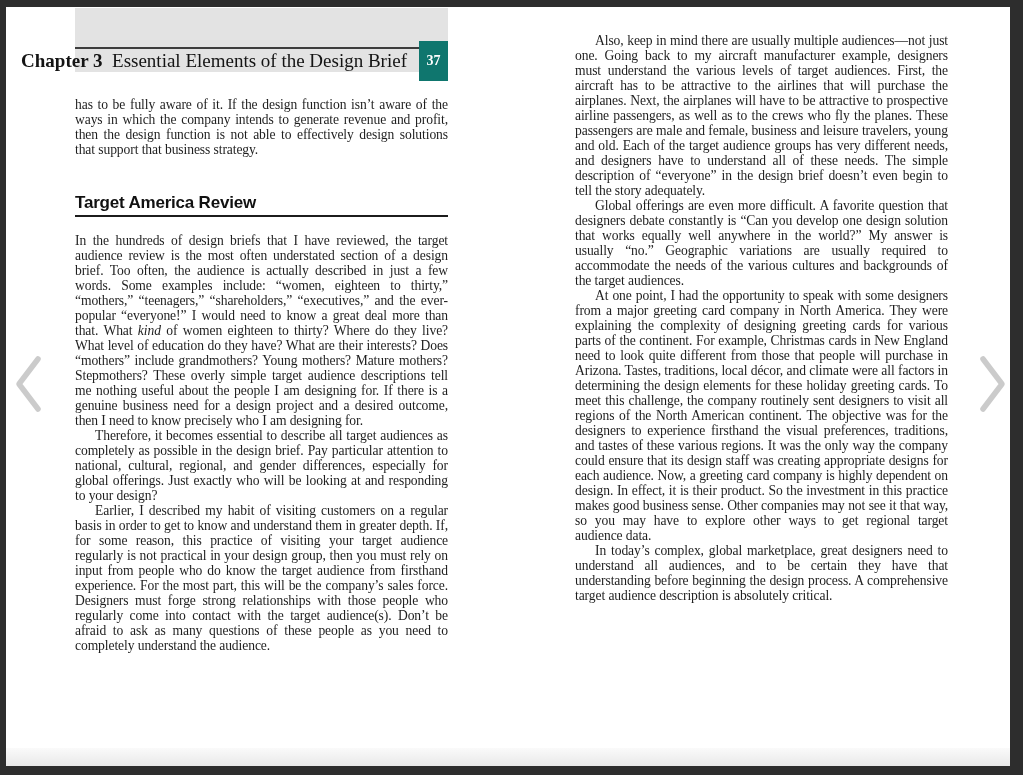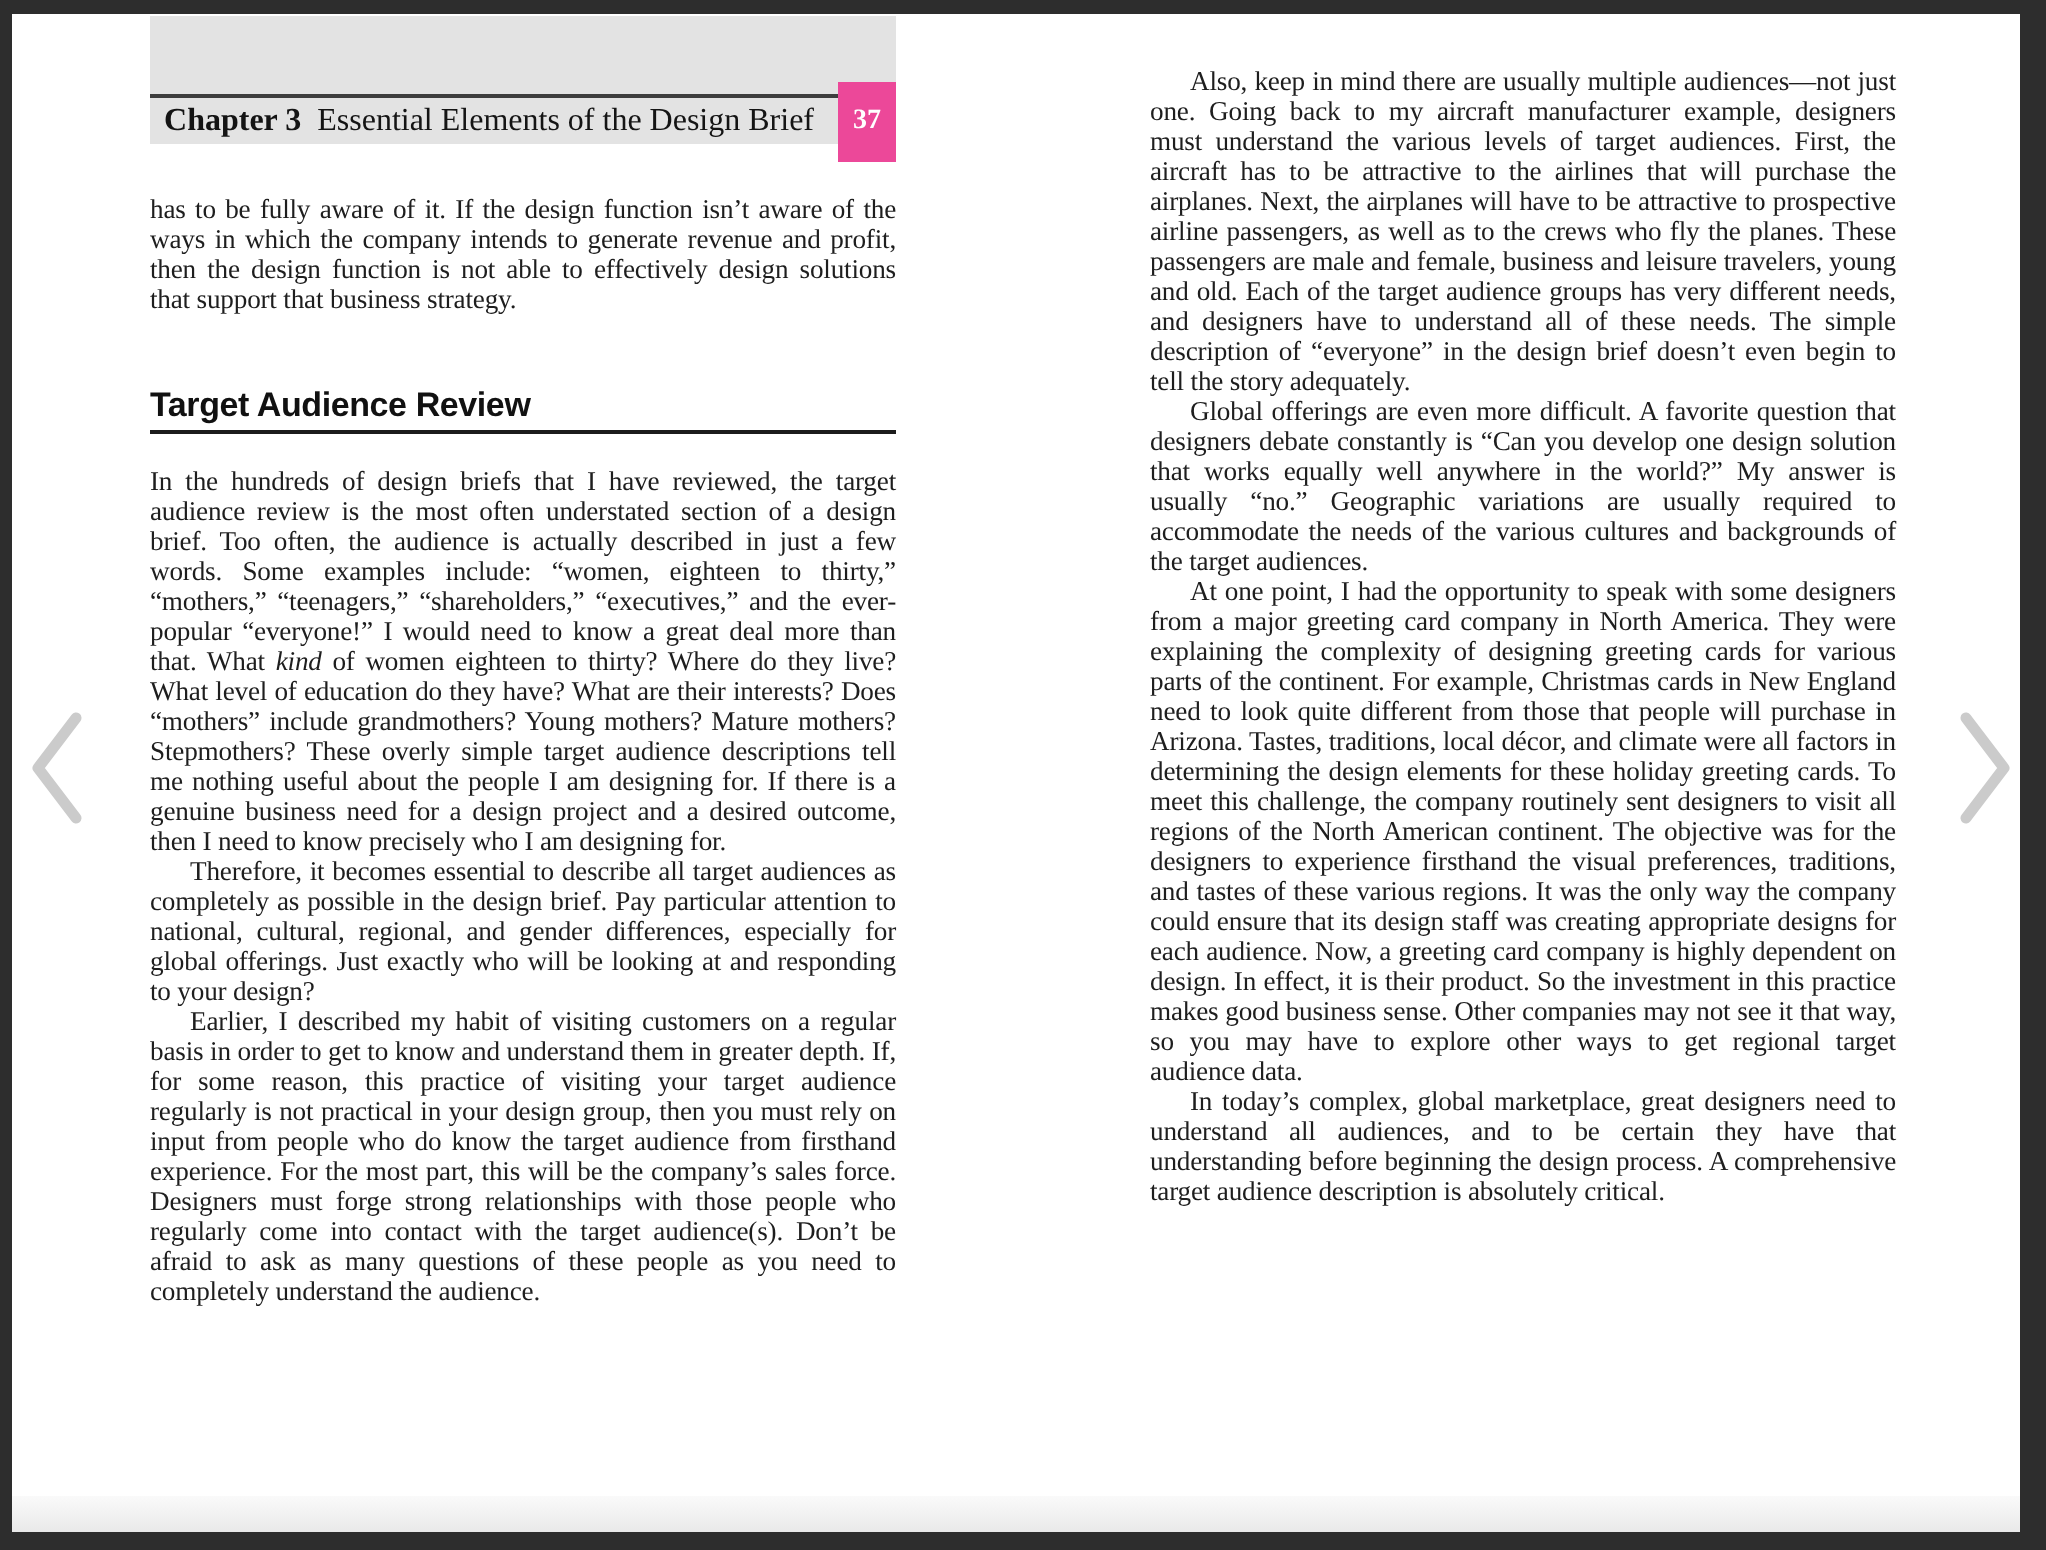--- a/index.html
+++ b/index.html
@@ -40,30 +40,30 @@
   }
   .header-row {
     position: absolute;
     left: 0; bottom: 0;
     width: 100%; height: 23px;
     display: flex;
     align-items: center;
   }
   .header-row.to-right { justify-content: flex-end; }
   .running-head {
-    font-size: 16px;
+    font-size: 19px;
     color: #141414;
     white-space: nowrap;
   }
   .running-head .bold { font-weight: bold; }
   .header-row.to-right .running-head { margin-right: 12px; }
   .header-row.to-left  .running-head { margin-left: 14px; }
   .page-num-box {
     width: 29px; height: 40px;
-    background: #ec4899;
+    background: #0f766e;
     color: #ffffff;
     font-weight: bold;
     font-size: 14px;
     display: flex;
     align-items: center;
     justify-content: center;
     flex: 0 0 auto;
     text-align: right;
   }
 
@@ -119,21 +119,21 @@
   <div class="page-col left">
     <div class="band">
       <div class="band-rule"></div>
       <div class="header-row to-right">
         <span class="running-head"><span class="bold">Chapter 3</span>&nbsp;&nbsp;<span>Essential Elements of the Design Brief</span></span>
         <span class="page-num-box">37</span>
       </div>
     </div>
     <div class="page-body">
         <p class="para"><span>has to be fully aware of it. If the design function isn’t aware of the ways in which the company intends to generate revenue and profit, then the design function is not able to effectively design solutions that support that business strategy.</span></p>
-        <h2 class="section-heading">Target Audience Review</h2>
+        <h2 class="section-heading">Target America Review</h2>
         <p class="para"><span>In the hundreds of design briefs that I have reviewed, the target audience review is the most often understated section of a design brief. Too often, the audience is actually described in just a few words. Some examples include: “women, eighteen to thirty,” “mothers,” “teenagers,” “shareholders,” “executives,” and the ever-popular “everyone!” I would need to know a great deal more than that. What </span><em>kind</em><span> of women eighteen to thirty? Where do they live? What level of education do they have? What are their interests? Does “mothers” include grandmothers? Young mothers? Mature mothers? Stepmothers? These overly simple target audience descriptions tell me nothing useful about the people I am designing for. If there is a genuine business need for a design project and a desired outcome, then I need to know precisely who I am designing for.</span></p>
         <p class="para indent"><span>Therefore, it becomes essential to describe all target audiences as completely as possible in the design brief. Pay particular attention to national, cultural, regional, and gender differences, especially for global offerings. Just exactly who will be looking at and responding to your design?</span></p>
         <p class="para indent"><span>Earlier, I described my habit of visiting customers on a regular basis in order to get to know and understand them in greater depth. If, for some reason, this practice of visiting your target audience regularly is not practical in your design group, then you must rely on input from people who do know the target audience from firsthand experience. For the most part, this will be the company’s sales force. Designers must forge strong relationships with those people who regularly come into contact with the target audience(s). Don’t be afraid to ask as many questions of these people as you need to completely understand the audience.</span></p>
       </div>
   </div>
 
   <div class="page-col right">
     <div class="page-body">
         <p class="para indent"><span>Also, keep in mind there are usually multiple audiences—not just one. Going back to my aircraft manufacturer example, designers must understand the various levels of target audiences. First, the aircraft has to be attractive to the airlines that will purchase the airplanes. Next, the airplanes will have to be attractive to prospective airline passengers, as well as to the crews who fly the planes. These passengers are male and female, business and leisure travelers, young and old. Each of the target audience groups has very different needs, and designers have to understand all of these needs. The simple description of “everyone” in the design brief doesn’t even begin to tell the story adequately.</span></p>
         <p class="para indent"><span>Global offerings are even more difficult. A favorite question that designers debate constantly is “Can you develop one design solution that works equally well anywhere in the world?” My answer is usually “no.” Geographic variations are usually required to accommodate the needs of the various cultures and backgrounds of the target audiences.</span></p>

